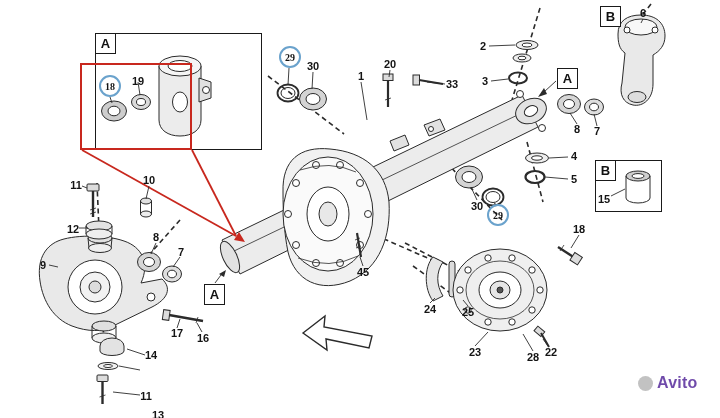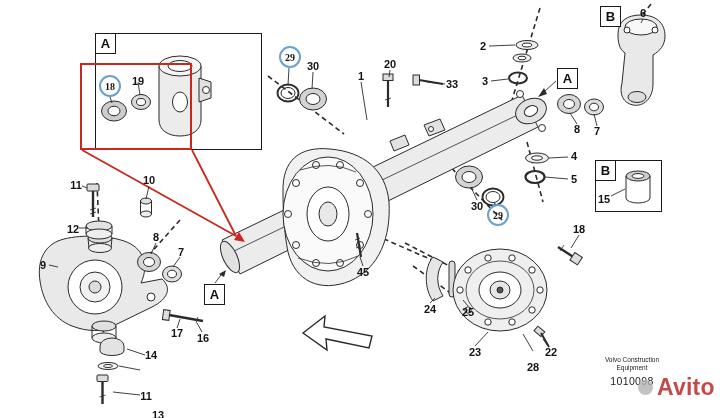--- a/index.html
+++ b/index.html
@@ -19,21 +19,21 @@
   .detail-box { position:absolute; border:1.6px solid #1a1a1a; background:transparent; }
   .red-box { position:absolute; border:2px solid var(--red,#c8281e); background:transparent; }
 
   #credit { position:absolute; left:590px; top:356px; width:84px; text-align:center; color:#222; }
   #credit .l { font-size:6.5px; line-height:1.3; }
   #credit .num { font-size:10.5px; margin-top:2px; letter-spacing:.4px; }
 
   #watermark { position:absolute; left:638px; top:374px; display:flex; align-items:center;
     gap:4px; opacity:.8; }
   #watermark .dot { width:15px; height:15px; border-radius:50%; background:#b3b3b3; }
-  #watermark .wm-text { font-size:23px; font-weight:bold; color:#b91c1c; letter-spacing:.2px; }
+  #watermark .wm-text { font-size:16px; font-weight:bold; color:#4c1d95; letter-spacing:.2px; }
 </style>
 </head>
 <body>
 
 <div id="stage" style="--red: #c8281e; --blue: #6aa2cc;">
 
   <svg id="diagram-svg" width="720" height="418" viewBox="0 0 720 418">
 
     <g stroke="#2b2b2b" stroke-width="1.6" stroke-dasharray="5 3.5" fill="none">
       <path d="M540,8 L512,100"></path>
@@ -299,32 +299,27 @@
       <div class="part-label" style="left: 76px; top: 185px;">11</div>
       <div class="part-label" style="left: 149px; top: 180px;">10</div>
       <div class="part-label" style="left: 73px; top: 229px;">12</div>
       <div class="part-label" style="left: 43px; top: 265px;">9</div>
       <div class="part-label" style="left: 156px; top: 237px;">8</div>
       <div class="part-label" style="left: 181px; top: 252px;">7</div>
       <div class="part-label" style="left: 363px; top: 272px;">45</div>
       <div class="part-label" style="left: 430px; top: 309px;">24</div>
       <div class="part-label" style="left: 468px; top: 312px;">25</div>
       <div class="part-label" style="left: 475px; top: 352px;">23</div>
-      <div class="part-label" style="left: 533px; top: 357px; margin-top: 10px;">28</div>
+      <div class="part-label" style="left: 533px; top: 357px;">28</div>
       <div class="part-label" style="left: 551px; top: 352px;">22</div>
       <div class="part-label" style="left: 203px; top: 338px;">16</div>
       <div class="part-label" style="left: 177px; top: 333px;">17</div>
       <div class="part-label" style="left: 151px; top: 355px;">14</div>
       <div class="part-label" style="left: 158px; top: 371px; margin-top: 44px;">13</div>
       <div class="part-label" style="left: 146px; top: 396px;">11</div>
     </div>
 
-  <div id="credit">
-    <div class="l">Volvo Construction</div>
-    <div class="l">Equipment</div>
-    <div class="num">1010098</div>
-  </div>
 
   <div id="watermark">
     <span class="dot"></span>
     <span class="wm-text">Avito</span>
   </div>
 </div>
 
 </body></html>

